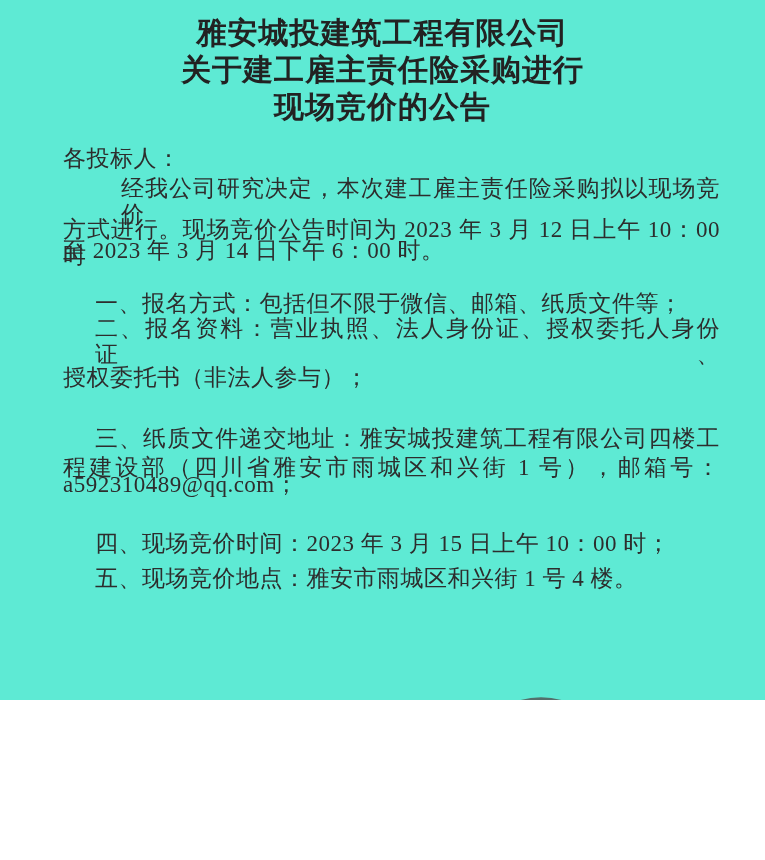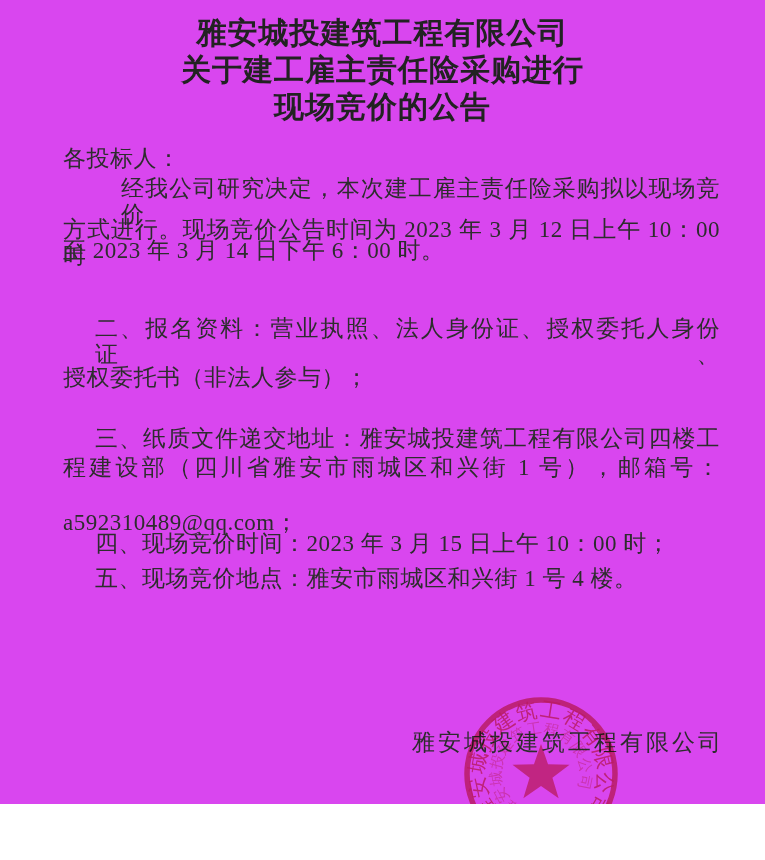--- a/index.html
+++ b/index.html
@@ -1,19 +1,19 @@
 <!DOCTYPE html>
 <html><head>
 <meta charset="utf-8">
 <style>
   html,body{margin:0;padding:0;}
   .page{
     position:relative;
-    width:765px;height:804px;
-    background:#d946ef;
+    width:765px;height:700px;
+    background:#5eead4;
     overflow:hidden;
     font-family:"Liberation Serif","DejaVu Serif",serif;
     color:#2d2d2d;
   }
   .title-block{
     position:absolute;top:14px;left:0;right:0;
     text-align:center;
   }
   .title-line{
     font-size:30px;font-weight:bold;line-height:37px;
@@ -51,25 +51,26 @@
   <div class="title-block">
     <div class="title-line">雅安城投建筑工程有限公司</div>
     <div class="title-line">关于建工雇主责任险采购进行</div>
     <div class="title-line">现场竞价的公告</div>
   </div>
 
   <div class="ln" style="top:146px">各投标人：</div>
   <div class="ln stretch indent-p" style="top:176px">经我公司研究决定，本次建工雇主责任险采购拟以现场竞价</div>
   <div class="ln stretch" style="top:217px">方式进行。现场竞价公告时间为 2023 年 3 月 12 日上午 10：00 时</div>
   <div class="ln" style="top:238px">至 2023 年 3 月 14 日下午 6：00 时。</div>
+  <div class="ln indent-i" style="top:291px">一、报名方式：包括但不限于微信、邮箱、纸质文件等；</div>
   <div class="ln stretch indent-i" style="top:316px">二、报名资料：营业执照、法人身份证、授权委托人身份证、</div>
   <div class="ln" style="top:365px">授权委托书（非法人参与）；</div>
   <div class="ln stretch indent-i" style="top:426px">三、纸质文件递交地址：雅安城投建筑工程有限公司四楼工</div>
   <div class="ln stretch" style="top:455px">程建设部（四川省雅安市雨城区和兴街 1 号），邮箱号：</div>
-  <div class="ln" style="top:510px">a592310489@qq.com；</div>
+  <div class="ln" style="top:472px">a592310489@qq.com；</div>
   <div class="ln indent-i" style="top:531px">四、现场竞价时间：2023 年 3 月 15 日上午 10：00 时；</div>
   <div class="ln indent-i" style="top:566px">五、现场竞价地点：雅安市雨城区和兴街 1 号 4 楼。</div>
 
   <div class="sig sig-company">雅安城投建筑工程有限公司</div>
   <div class="sig sig-contact">（联系人：高铭龙，联系电话：18599948859）</div>
 
   <svg class="stamp" viewBox="-100 -100 200 200" aria-hidden="true">
     <defs>
       <path id="ring-arc" d="M -40.3 40.3 A 57 57 0 1 1 40.3 40.3" fill="none"></path>
       <path id="ring-arc-inner" d="M -28 28 A 40 40 0 1 1 28 28" fill="none"></path>

